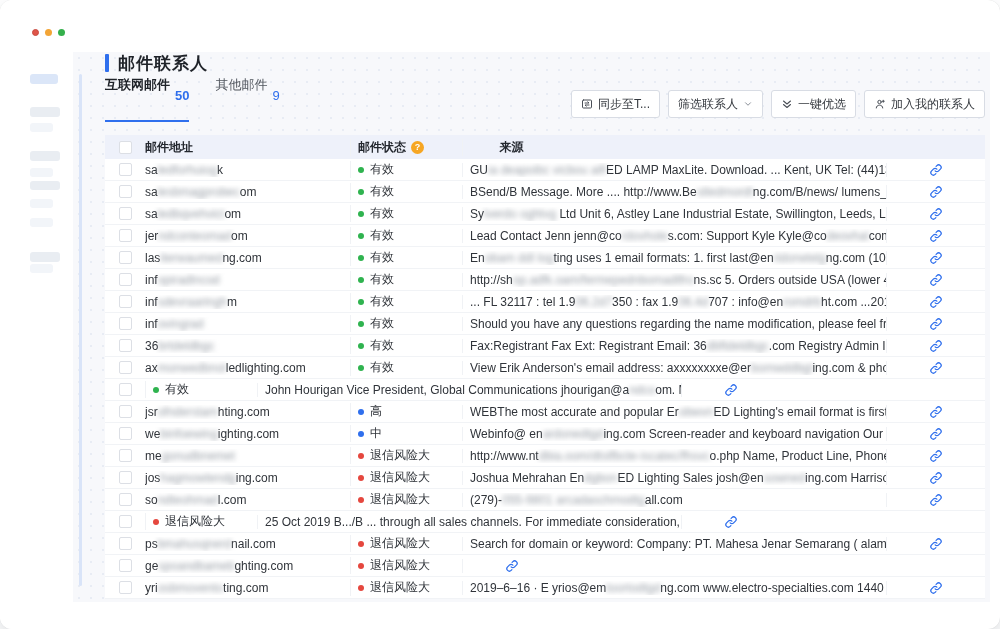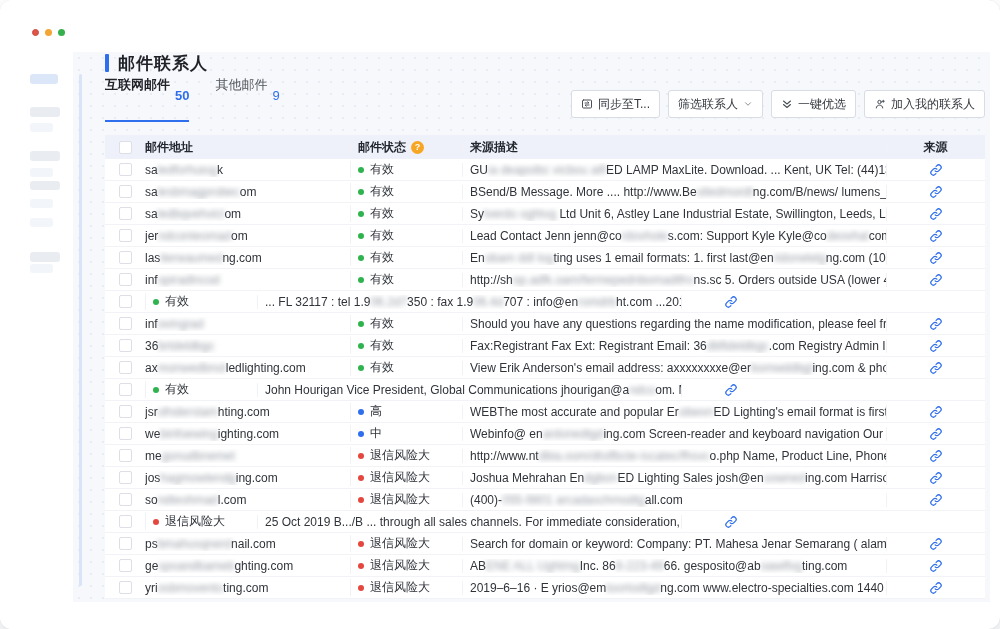--- a/index.html
+++ b/index.html
@@ -143,21 +143,20 @@
         <div class="table">
           <div class="thead">
             <div class="col-check">
               <span class="checkbox"></span>
             </div>
             <div class="col-email">邮件地址</div>
             <div class="col-status">
               <span>邮件状态</span>
               <span class="help">?</span>
             </div>
-            <div class="col-desc">来源描述</div>
             <div class="col-source">来源</div>
           </div>
           <div id="tbody">
               <div class="trow">
                 <div class="col-check">
                   <span class="checkbox"></span>
                 </div>
                 <div class="col-email"><span>sa</span><span class="blur">ledforhuiog</span><span>k</span></div>
                 <div class="col-status">
                   <span class="dot" style="background:#2fb34f"></span>
@@ -265,20 +264,21 @@
                       <path d="M10.5 13.5a4.2 4.2 0 0 0 6 0l3-3a4.24 4.24 0 1 0-6-6l-1.3 1.3"></path>
                       <path d="M13.5 10.5a4.2 4.2 0 0 0-6 0l-3 3a4.24 4.24 0 1 0 6 6l1.3-1.3"></path>
                     </svg>
                   </span>
                 </div>
               </div>
               <div class="trow">
                 <div class="col-check">
                   <span class="checkbox"></span>
                 </div>
+                <div class="col-email"><span>inf</span><span class="blur">sdevraaringh</span><span>m</span></div>
                 <div class="col-status">
                   <span class="dot" style="background:#2fb34f"></span>
                   <span>有效</span>
                 </div>
                 <div class="col-desc"><span>... FL 32117 : tel 1.9</span><span class="blur">06.2d7</span><span>350 : fax 1.9</span><span class="blur">06.4d</span><span>707 : info@en</span><span class="blur">romdrb</span><span>ht.com ...2016–12...</span></div>
                 <div class="col-source">
                   <span class="linkbtn">
                     <svg width="14" height="14" viewBox="0 0 24 24" fill="none" stroke="#2f6fed" stroke-width="2.2" stroke-linecap="round" stroke-linejoin="round">
                       <path d="M10.5 13.5a4.2 4.2 0 0 0 6 0l3-3a4.24 4.24 0 1 0-6-6l-1.3 1.3"></path>
                       <path d="M13.5 10.5a4.2 4.2 0 0 0-6 0l-3 3a4.24 4.24 0 1 0 6 6l1.3-1.3"></path>
@@ -439,21 +439,21 @@
               </div>
               <div class="trow">
                 <div class="col-check">
                   <span class="checkbox"></span>
                 </div>
                 <div class="col-email"><span>so</span><span class="blur">ndteohmad</span><span>l.com</span></div>
                 <div class="col-status">
                   <span class="dot" style="background:#e5473e"></span>
                   <span>退信风险大</span>
                 </div>
-                <div class="col-desc"><span>(400)-</span><span class="blur">055-9801 arcadaschmodtg</span><span>all.com</span></div>
+                <div class="col-desc"><span>(279)-</span><span class="blur">055-9801 arcadaschmodtg</span><span>all.com</span></div>
                 <div class="col-source">
                   <span class="linkbtn">
                     <svg width="14" height="14" viewBox="0 0 24 24" fill="none" stroke="#2f6fed" stroke-width="2.2" stroke-linecap="round" stroke-linejoin="round">
                       <path d="M10.5 13.5a4.2 4.2 0 0 0 6 0l3-3a4.24 4.24 0 1 0-6-6l-1.3 1.3"></path>
                       <path d="M13.5 10.5a4.2 4.2 0 0 0-6 0l-3 3a4.24 4.24 0 1 0 6 6l1.3-1.3"></path>
                     </svg>
                   </span>
                 </div>
               </div>
               <div class="trow">
@@ -495,21 +495,20 @@
               </div>
               <div class="trow">
                 <div class="col-check">
                   <span class="checkbox"></span>
                 </div>
                 <div class="col-email"><span>ge</span><span class="blur">spoandbameb</span><span>ghting.com</span></div>
                 <div class="col-status">
                   <span class="dot" style="background:#e5473e"></span>
                   <span>退信风险大</span>
                 </div>
-                <div class="col-desc"><span>AB</span><span class="blur">ENE ALL Ughtmg</span><span>Inc. 86</span><span class="blur">6-223-49</span><span>66. gesposito@ab</span><span class="blur">oawtfvg</span><span>ting.com</span></div>
                 <div class="col-source">
                   <span class="linkbtn">
                     <svg width="14" height="14" viewBox="0 0 24 24" fill="none" stroke="#2f6fed" stroke-width="2.2" stroke-linecap="round" stroke-linejoin="round">
                       <path d="M10.5 13.5a4.2 4.2 0 0 0 6 0l3-3a4.24 4.24 0 1 0-6-6l-1.3 1.3"></path>
                       <path d="M13.5 10.5a4.2 4.2 0 0 0-6 0l-3 3a4.24 4.24 0 1 0 6 6l1.3-1.3"></path>
                     </svg>
                   </span>
                 </div>
               </div>
               <div class="trow">

